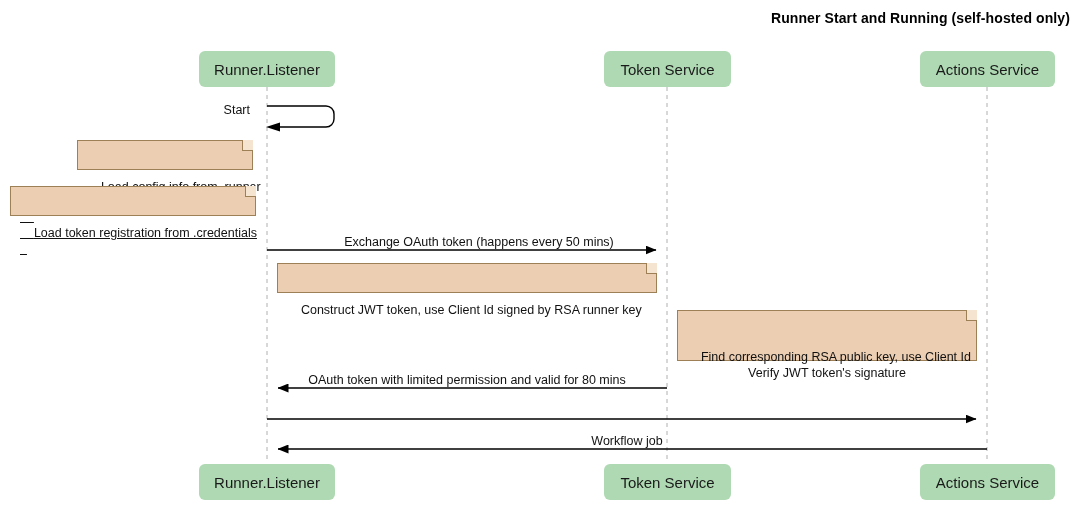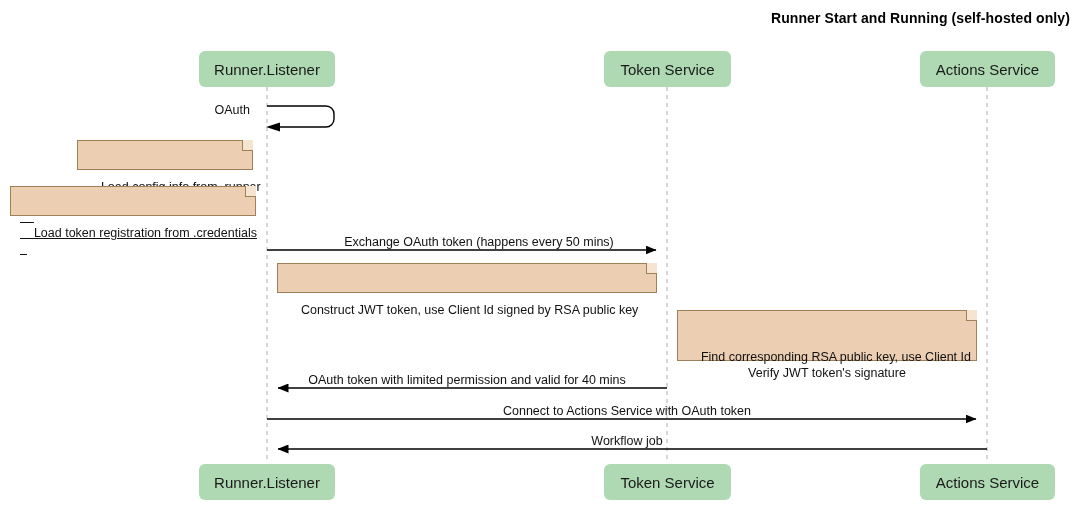--- a/index.html
+++ b/index.html
@@ -143,44 +143,43 @@
   <div class="participant" style="left:604px; top:51px; width:127px;">Token Service</div>
 
   <div class="participant" style="left:920px; top:51px; width:135px;">Actions Service</div>
 
   <div class="participant" style="left:199px; top:464px; width:136px;">Runner.Listener</div>
 
   <div class="participant" style="left:604px; top:464px; width:127px;">Token Service</div>
 
   <div class="participant" style="left:920px; top:464px; width:135px;">Actions Service</div>
 
-  <div class="msg-label" style="left:180px; top:103px; width:70px; text-align:right;">OAuth</div>
+  <div class="msg-label" style="left:180px; top:103px; width:70px; text-align:right;">Start</div>
 
   <div class="note" style="left:77px; top:140px; width:176px; height:30px;">
     <span class="fold"></span>
     <span>Load config info from .runner</span>
   </div>
 
   <div class="note" style="left:10px; top:186px; width:246px; height:30px;text-decoration:underline;">
     <span class="fold"></span>
     <span>Load token registration from .credentials</span>
   </div>
 
   <div class="note" style="left:277px; top:263px; width:380px; height:30px;">
     <span class="fold"></span>
-    <span>Construct JWT token, use Client Id signed by RSA public key</span>
+    <span>Construct JWT token, use Client Id signed by RSA runner key</span>
   </div>
 
   <div class="note" style="left:677px; top:310px; width:300px; height:51px;text-align:center;">
     <span class="fold"></span>
     <span>Find corresponding RSA public key, use Client Id
 Verify JWT token's signature</span>
   </div>
 
   <div class="msg-label" style="left:279px; top:235px; width:400px;">Exchange OAuth token (happens every 50 mins)</div>
 
-  <div class="msg-label" style="left:267px; top:373px; width:400px;">OAuth token with limited permission and valid for 40 mins</div>
+  <div class="msg-label" style="left:267px; top:373px; width:400px;">OAuth token with limited permission and valid for 80 mins</div>
 
-  <div class="msg-label" style="left:267px; top:404px; width:720px;">Connect to Actions Service with OAuth token</div>
 
   <div class="msg-label" style="left:267px; top:434px; width:720px;">Workflow job</div>
 
 </div>
 
 </body></html>

